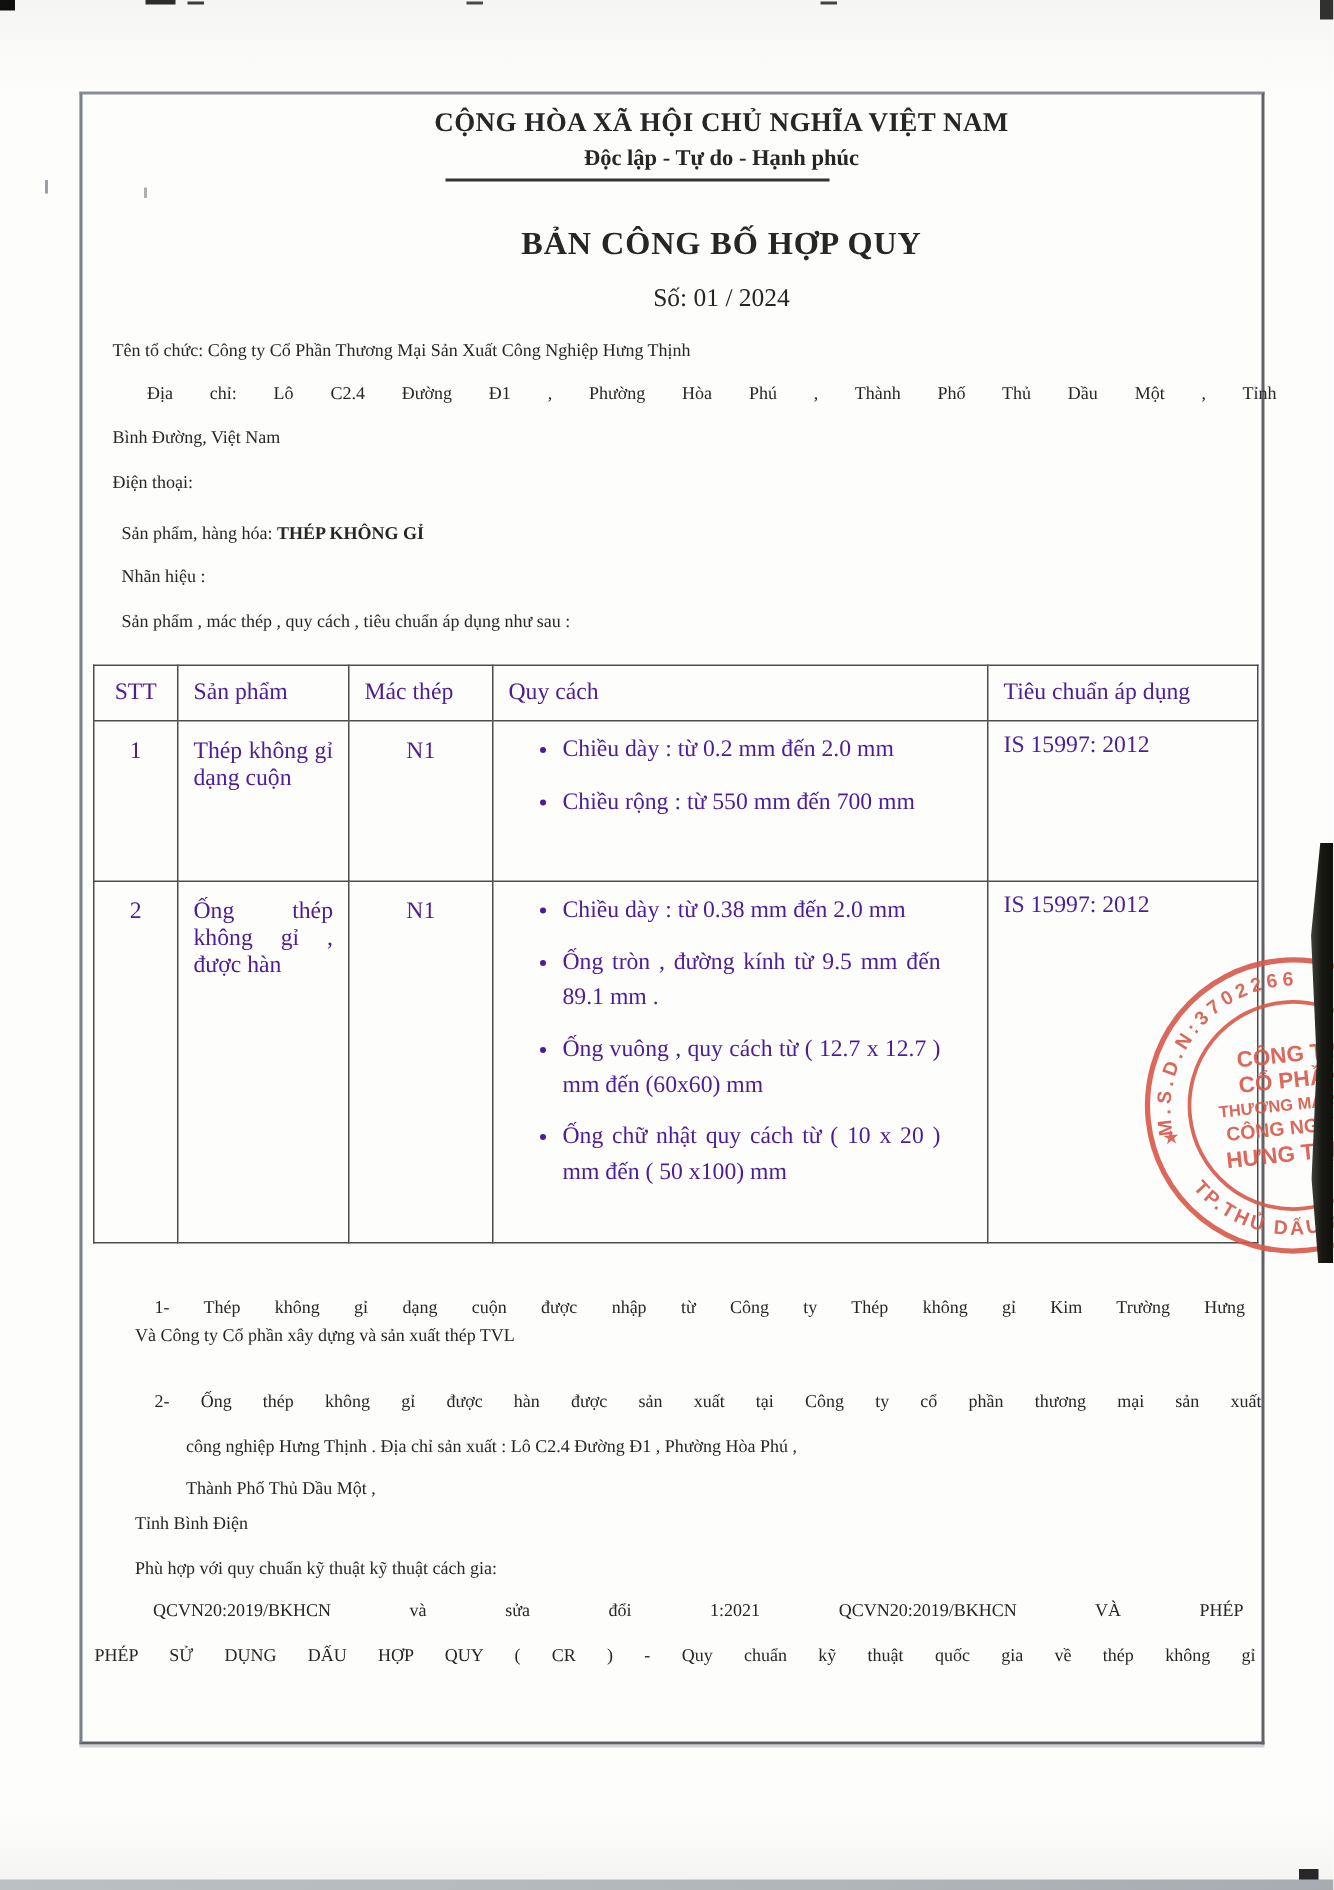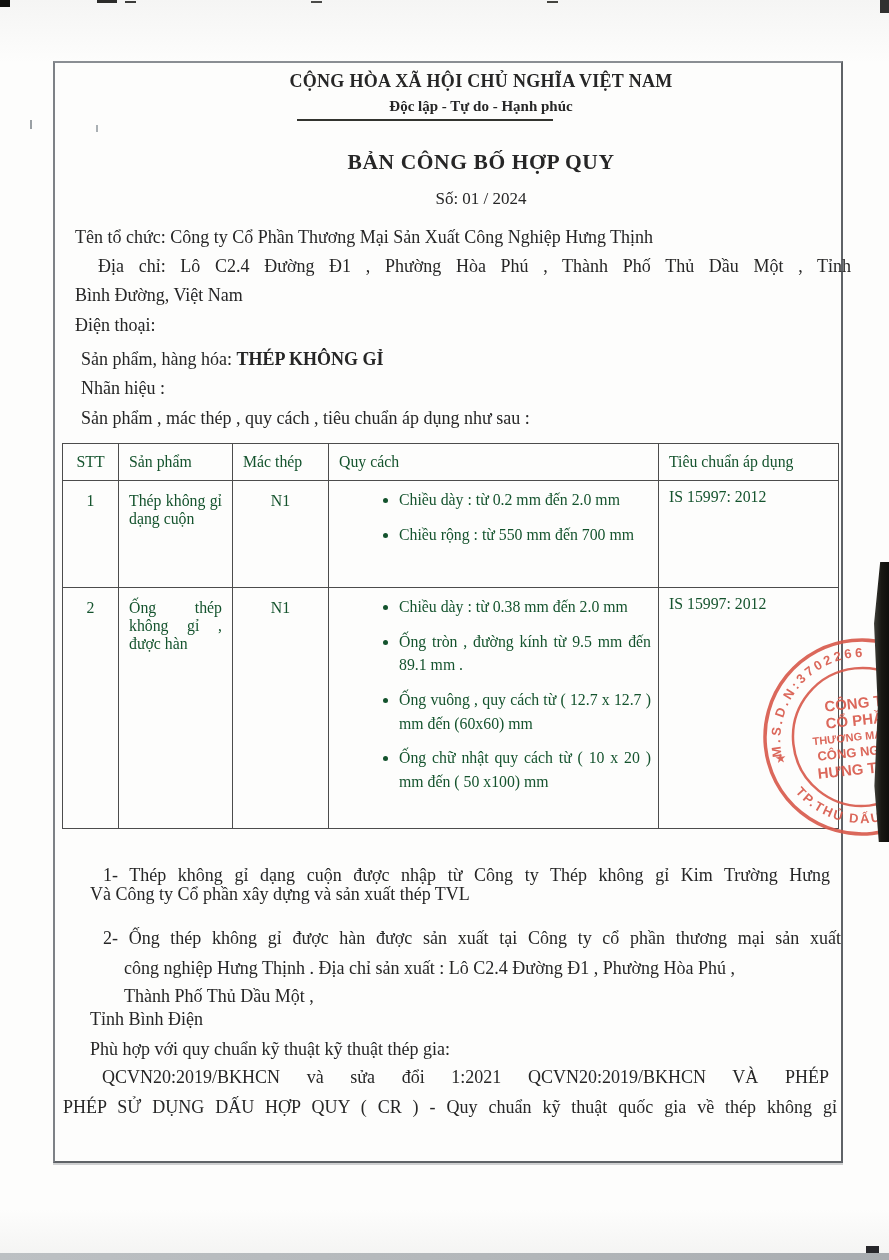--- a/index.html
+++ b/index.html
@@ -18,37 +18,37 @@
     background:transparent;
   }
   
   .center-band{position:absolute;left:53px;width:856px;text-align:center;}
   .nat{top:71px;font-weight:bold;font-size:18px;letter-spacing:.3px;}
   .motto{top:98px;font-weight:bold;font-size:15px;}
   .motto-rule{position:absolute;left:297px;top:119px;width:256px;height:0;border-top:2px solid #33342f;}
   .doc-title{top:150px;font-weight:bold;font-size:21.5px;letter-spacing:.6px;}
   .doc-no{top:189px;font-size:17px;}
   
-  .ln{position:absolute;font-size:18px;line-height:1.25;white-space:nowrap;}
+  .ln{position:absolute;font-size:12px;line-height:1.25;white-space:nowrap;}
   .jl{white-space:normal;text-align:justify;text-align-last:justify;}
   .bold{font-weight:bold;}
   
   table.spec{
     position:absolute;left:62px;top:443px;width:776px;
     border-collapse:collapse;table-layout:fixed;
-    font-size:15.8px;color:#14532d;
+    font-size:15.8px;color:#4c1d95;
   }
   table.spec td{border:1.4px solid #4c4c4c;vertical-align:top;padding:7px 10px;}
   table.spec tr.hdr td{height:24px;vertical-align:middle;padding:6px 10px;}
   td.c{text-align:center;}
   td.j{text-align:justify;padding-left:11px;padding-right:11px;}
   tr.r1 td{height:88px;}
   tr.r2 td{height:222px;}
   ul.qc{margin:0;padding:0 0 0 36px;list-style:disc;}
-  ul.qc li{width:252px;text-align:justify;line-height:1.5;margin-bottom:11px;margin-left:24px;}
+  ul.qc li{width:252px;text-align:justify;line-height:1.5;margin-bottom:11px;}
   td.qcell{padding-top:9px;}
   td.std{padding-top:10px;padding-left:11px;}
   
   .stamp-svg{position:absolute;left:737px;top:612px;transform:rotate(-6deg);transform-origin:125px 125px;opacity:.9;}
   .stamp-svg text{font-family:"Liberation Sans","DejaVu Sans",sans-serif;font-weight:bold;}
   
   .art{position:absolute;}
   .edge-band{left:0;top:1253px;width:889px;height:7px;background:linear-gradient(90deg,#bcc0c3,#b2b6b9 60%,#a8acb0);}
   .edge-nub{left:866px;top:1246px;width:13px;height:12px;background:#27272b;}
   .shadow-strip{
@@ -137,21 +137,21 @@
   </tr>
 </tbody>
   </table>
 
 <div class="ln jl" style="left:103px;top:864px;width:727px;">1- Thép không gỉ dạng cuộn được nhập từ Công ty Thép không gỉ Kim Trường Hưng</div>
 <div class="ln" style="left:90px;top:883px;">Và Công ty Cổ phần xây dựng và sản xuất thép TVL</div>
 <div class="ln jl" style="left:103px;top:927px;width:738px;">2- Ống thép không gỉ được hàn được sản xuất tại Công ty cổ phần thương mại sản xuất</div>
 <div class="ln" style="left:124px;top:957px;">công nghiệp Hưng Thịnh . Địa chỉ sản xuất : Lô C2.4 Đường Đ1 , Phường Hòa Phú ,</div>
 <div class="ln" style="left:124px;top:985px;">Thành Phố Thủ Dầu Một ,</div>
 <div class="ln" style="left:90px;top:1008px;">Tỉnh Bình Điện</div>
-<div class="ln" style="left:90px;top:1038px;">Phù hợp với quy chuẩn kỹ thuật kỹ thuật thép gia:</div>
+<div class="ln" style="left:90px;top:1038px;">Phù hợp với quy chuẩn kỹ thuật kỹ thuật cách gia:</div>
 <div class="ln jl" style="left:102px;top:1066px;width:727px;">QCVN20:2019/BKHCN và sửa đổi 1:2021 QCVN20:2019/BKHCN VÀ PHÉP</div>
 <div class="ln jl" style="left:63px;top:1096px;width:774px;">PHÉP SỬ DỤNG DẤU HỢP QUY ( CR ) - Quy chuẩn kỹ thuật quốc gia về thép không gỉ</div>
 
 <svg class="stamp-svg" width="250" height="250" viewBox="0 0 250 250">
   <defs>
     <path id="arcTop" d="M 45,146 A 83,83 0 0 1 203,97" fill="none"></path>
     <path id="arcBottom" d="M 50,168 A 86,86 0 0 0 199,168" fill="none"></path>
   </defs>
   <circle cx="125" cy="125" r="97" fill="none" stroke="#d8584a" stroke-width="3.5"></circle>
   <circle cx="125" cy="125" r="69" fill="none" stroke="#d8584a" stroke-width="2.5"></circle>

